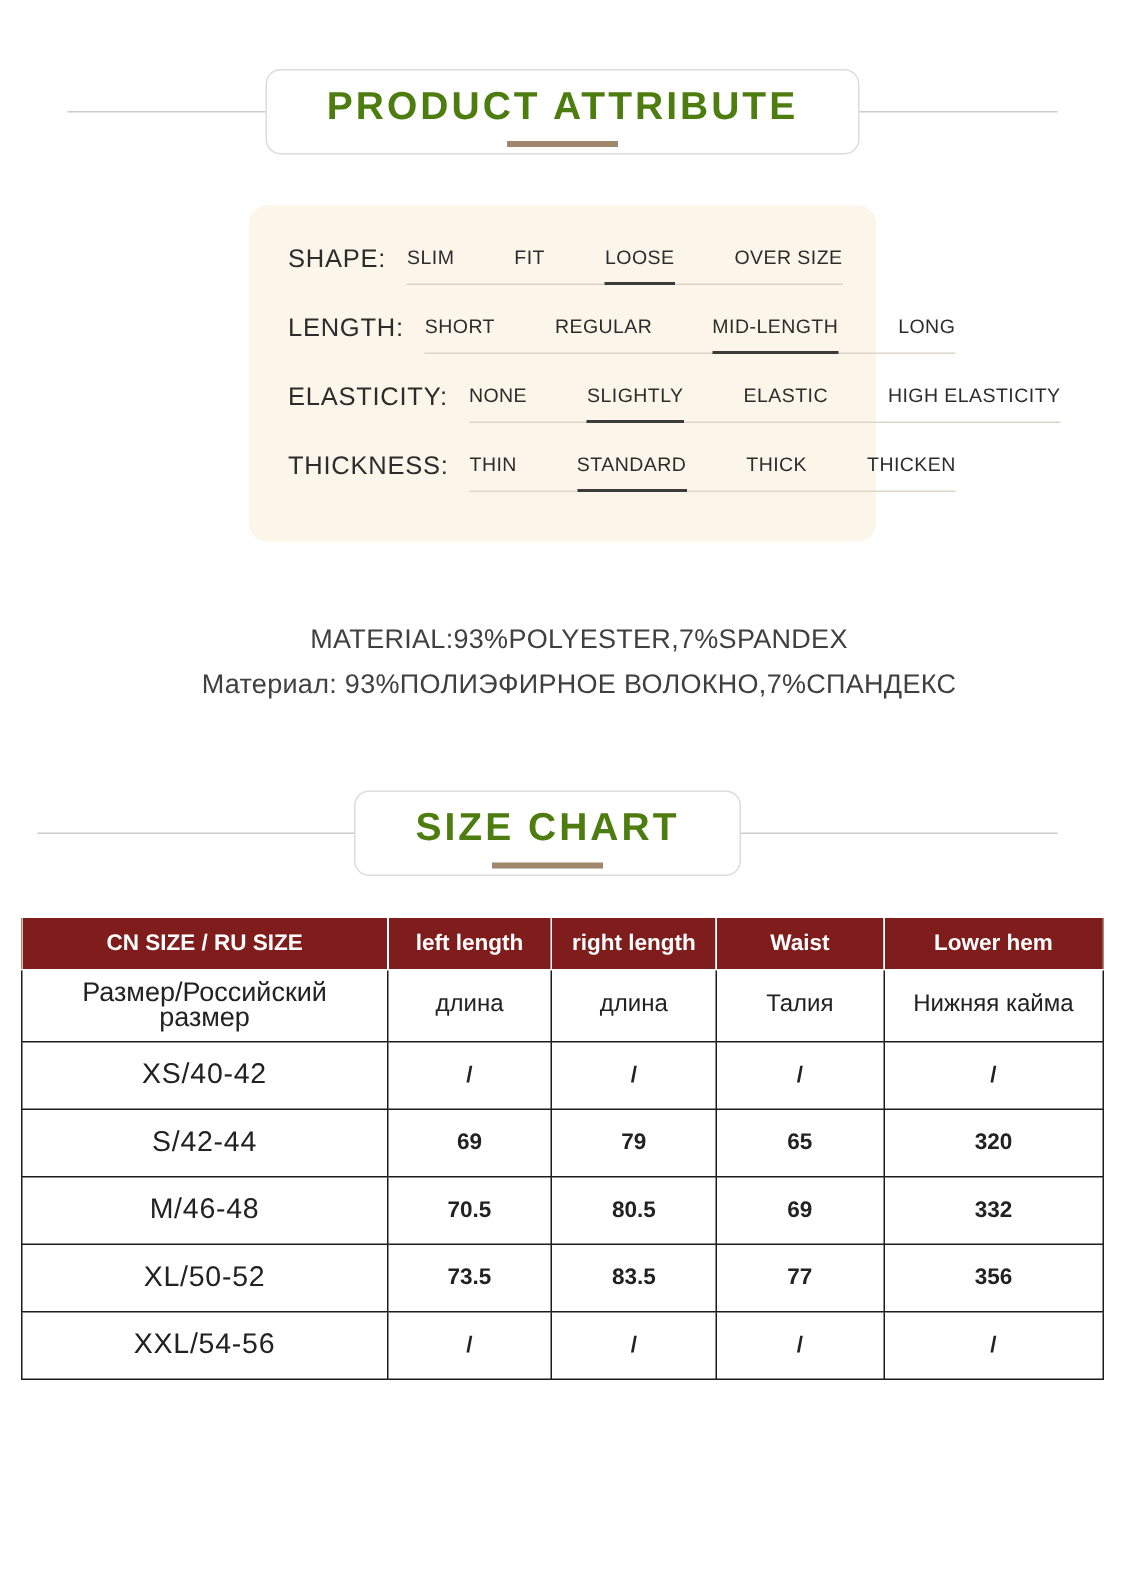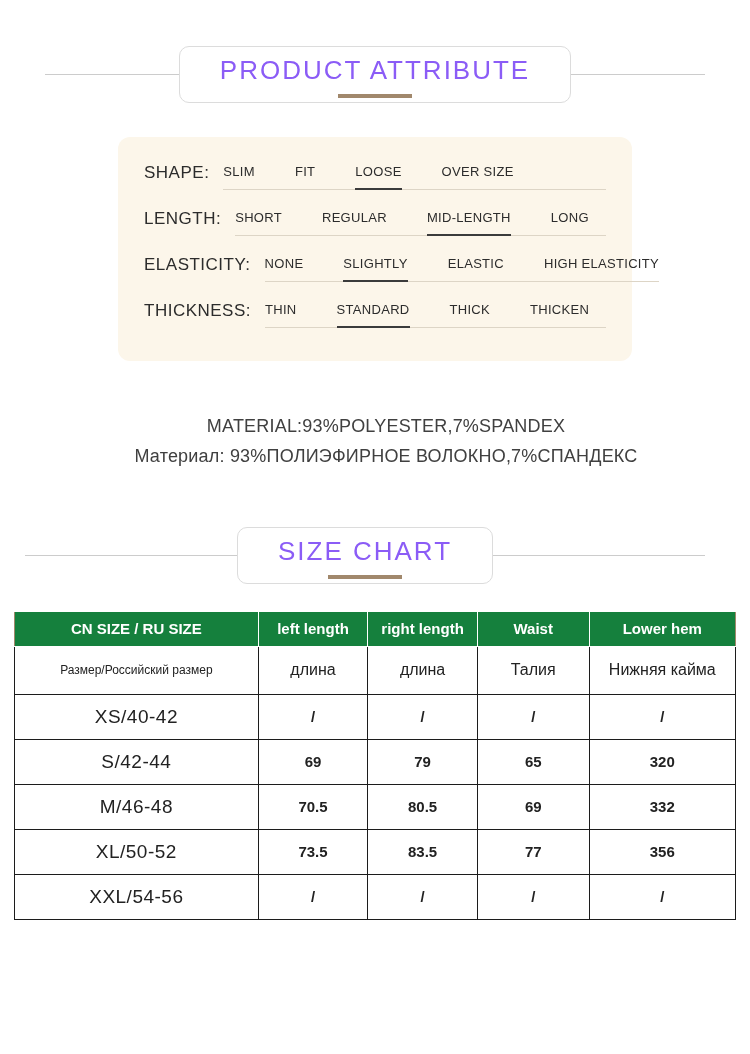--- a/index.html
+++ b/index.html
@@ -19,39 +19,39 @@
   .title-box {
     position: relative;
     border: 1px solid #dcdcdc;
     border-radius: 10px;
     padding: 8px 40px 16px;
     background: #fff;
   }
   .title-text {
     font-size: 26px;
     letter-spacing: 2px;
-    font-weight: 400;
-    color: #8b5cf6;
+    font-weight: 700;
+    color: #4d7c0f;
     white-space: nowrap;
     display: block;
     text-align: center;
   }
   .accent-bar {
     position: absolute;
     left: 50%;
     transform: translateX(-50%);
     bottom: 4px;
     width: 74px;
     height: 4px;
     background: #a1886c;
   }
 
   
   .attr-box {
-    width: 514px;
+    width: 418px;
     margin: 34px auto 0;
     background: #fcf6ea;
     border-radius: 12px;
     padding: 26px 26px 14px;
   }
   .attr-row { display: flex; align-items: flex-end; margin-bottom: 19px; }
   .attr-label {
     font-size: 17px;
     font-weight: 500;
     color: #2c2c2c;
@@ -93,33 +93,33 @@
     margin: 28px auto 0;
     border-collapse: collapse;
     table-layout: fixed;
   }
   .size-table th, .size-table td {
     text-align: center;
     vertical-align: middle;
     overflow: hidden;
   }
   .size-table thead th {
-    background: #15803d;
+    background: #7f1d1d;
     color: #ffffff;
     font-size: 15px;
     font-weight: 700;
     height: 34px;
     border: 1px solid #ffffff;
     border-top: none;
   }
   .size-table thead th:first-child { border-left: 1px solid #a1886c; }
   .size-table thead th:last-child  { border-right: 1px solid #a1886c; }
   .size-table tbody td { border: 1px solid #1c1c1c; }
   .size-table .subheader td { height: 48px; font-size: 16px; font-weight: 400; }
-  .size-table .subheader td:first-child { font-size: 12px; line-height: 17px; }
+  .size-table .subheader td:first-child { font-size: 18px; line-height: 17px; }
   .subheader-wrap { display: inline-block; max-width: 175px; }
   .size-table .data-row td { height: 45px; font-size: 15px; font-weight: 700; }
   .size-table .data-row td.size-name { font-size: 19px; font-weight: 400; letter-spacing: 0.5px; }
 </style>
 </head>
 <body>
 
 <div>
 
   <div class="sec-header">

